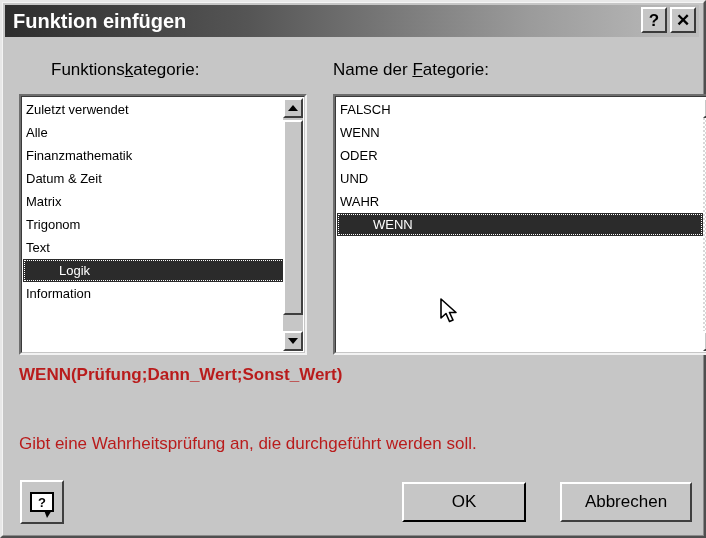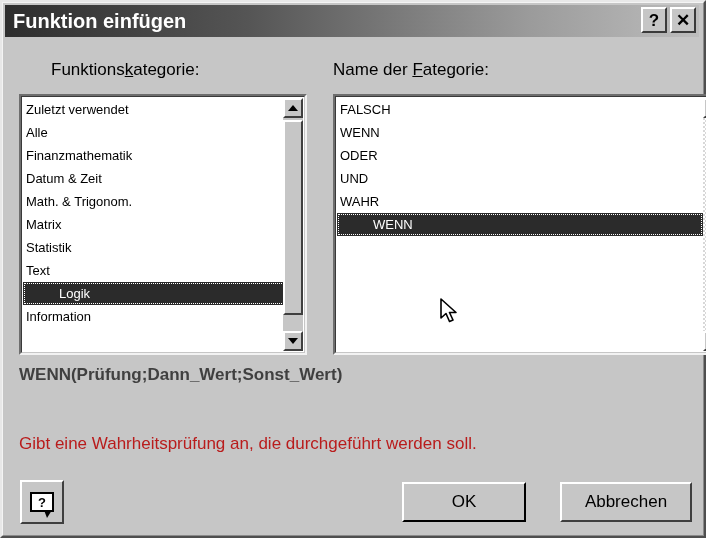--- a/index.html
+++ b/index.html
@@ -211,21 +211,21 @@
     border-bottom: 2px solid #3f3f3f;
   }
 
   
   #desc-signature {
     position: absolute;
     left: 17px;
     top: 363px;
     font-size: 17px;
     font-weight: bold;
-    color: #404040;
+    color: #b91c1c;
     white-space: nowrap;
   }
   #desc-text {
     position: absolute;
     left: 17px;
     top: 392px;
     font-size: 17px;
     color: #b91c1c;
     white-space: nowrap;
     margin-top: 40px;
@@ -320,23 +320,22 @@
 
   <div class="field-label" id="label-function"><span>Name der </span><span class="acc">F</span><span>ategorie:</span></div>
 
   <div class="listbox" id="listbox-category">
     <div class="listbox-inner"></div>
     <div class="list-items" id="category-items">
         <div class="list-item">Zuletzt verwendet</div>
         <div class="list-item">Alle</div>
         <div class="list-item">Finanzmathematik</div>
         <div class="list-item">Datum &amp; Zeit</div>
-        <div class="list-item">Math. &amp; Trigonom.</div>
         <div class="list-item">Matrix</div>
-        <div class="list-item">Statistik</div>
+        <div class="list-item">Trigonom</div>
         <div class="list-item">Text</div>
         <div class="list-item selected focus">Logik</div>
         <div class="list-item">Information</div>
       </div>
     <div class="scrollbar">
       <div class="sb-btn up">
         <span class="arrow up"></span>
       </div>
       <div class="sb-track"></div>
       <div class="sb-thumb" style="top:22px;height:195px;"></div>

